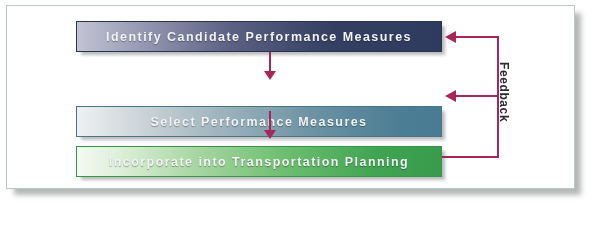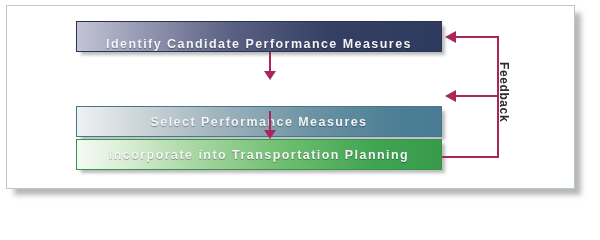--- a/index.html
+++ b/index.html
@@ -53,30 +53,29 @@
     letter-spacing: 1.45px;
     white-space: nowrap;
     text-shadow: 0 1px 1px rgba(0,0,0,0.35);
     font-family: "Liberation Sans", sans-serif;
   }
 
   #box-identify {
     top: 21px;
     background: linear-gradient(to right, #c3c4d4 0%, #9a9db6 16%, #5b6183 42%, #343f63 70%, #2e3a5e 100%);
     border: 1px solid #2a3354;
-    align-items: flex-end;
   }
   #box-select {
     top: 80px;
     background: linear-gradient(to right, #eef1f2 0%, #d3dadd 14%, #a6b8c1 36%, #6d93a4 64%, #4c7e95 88%, #497b92 100%);
     border: 1px solid #47768c;
     margin-top: 26px;
   }
   #box-incorporate {
-    top: 139px;
+    top: 146px;
     background: linear-gradient(to right, #f4faf3 0%, #dcefd8 12%, #a9d7a3 32%, #6cbd6e 58%, #40a453 82%, #389b4c 100%);
     border: 1px solid #37954a;
   }
 
   
   .down-arrow {
     position: absolute;
     left: 264px;
     width: 12px;
   }

